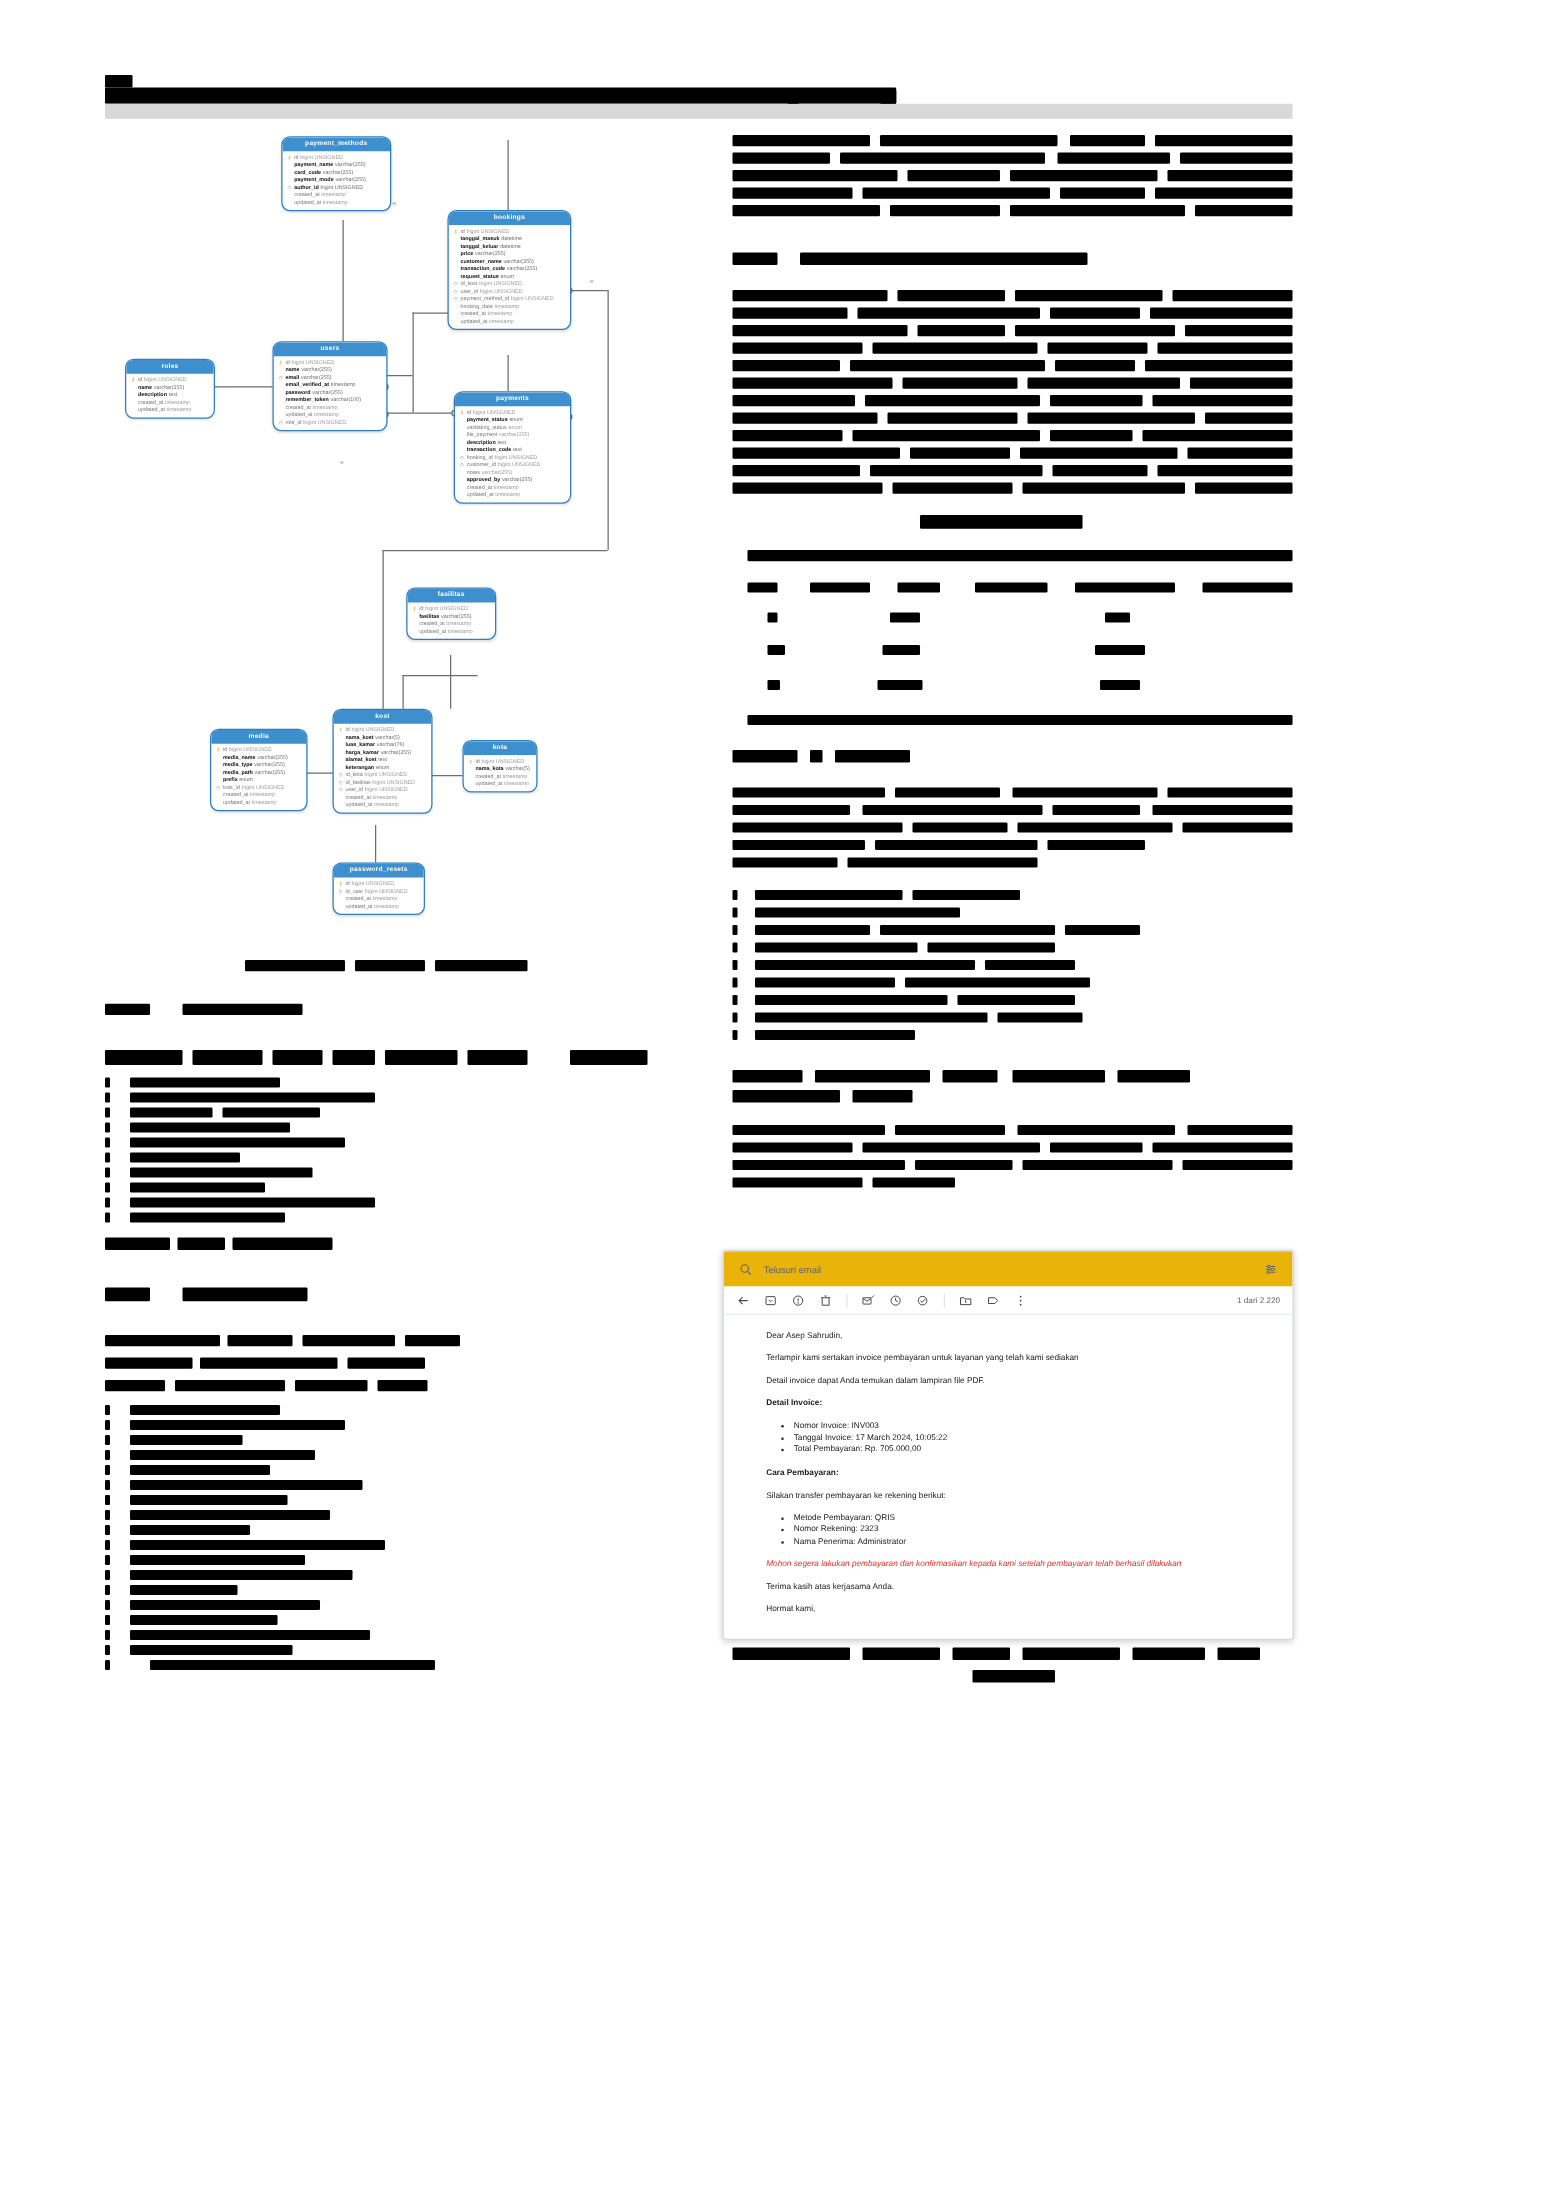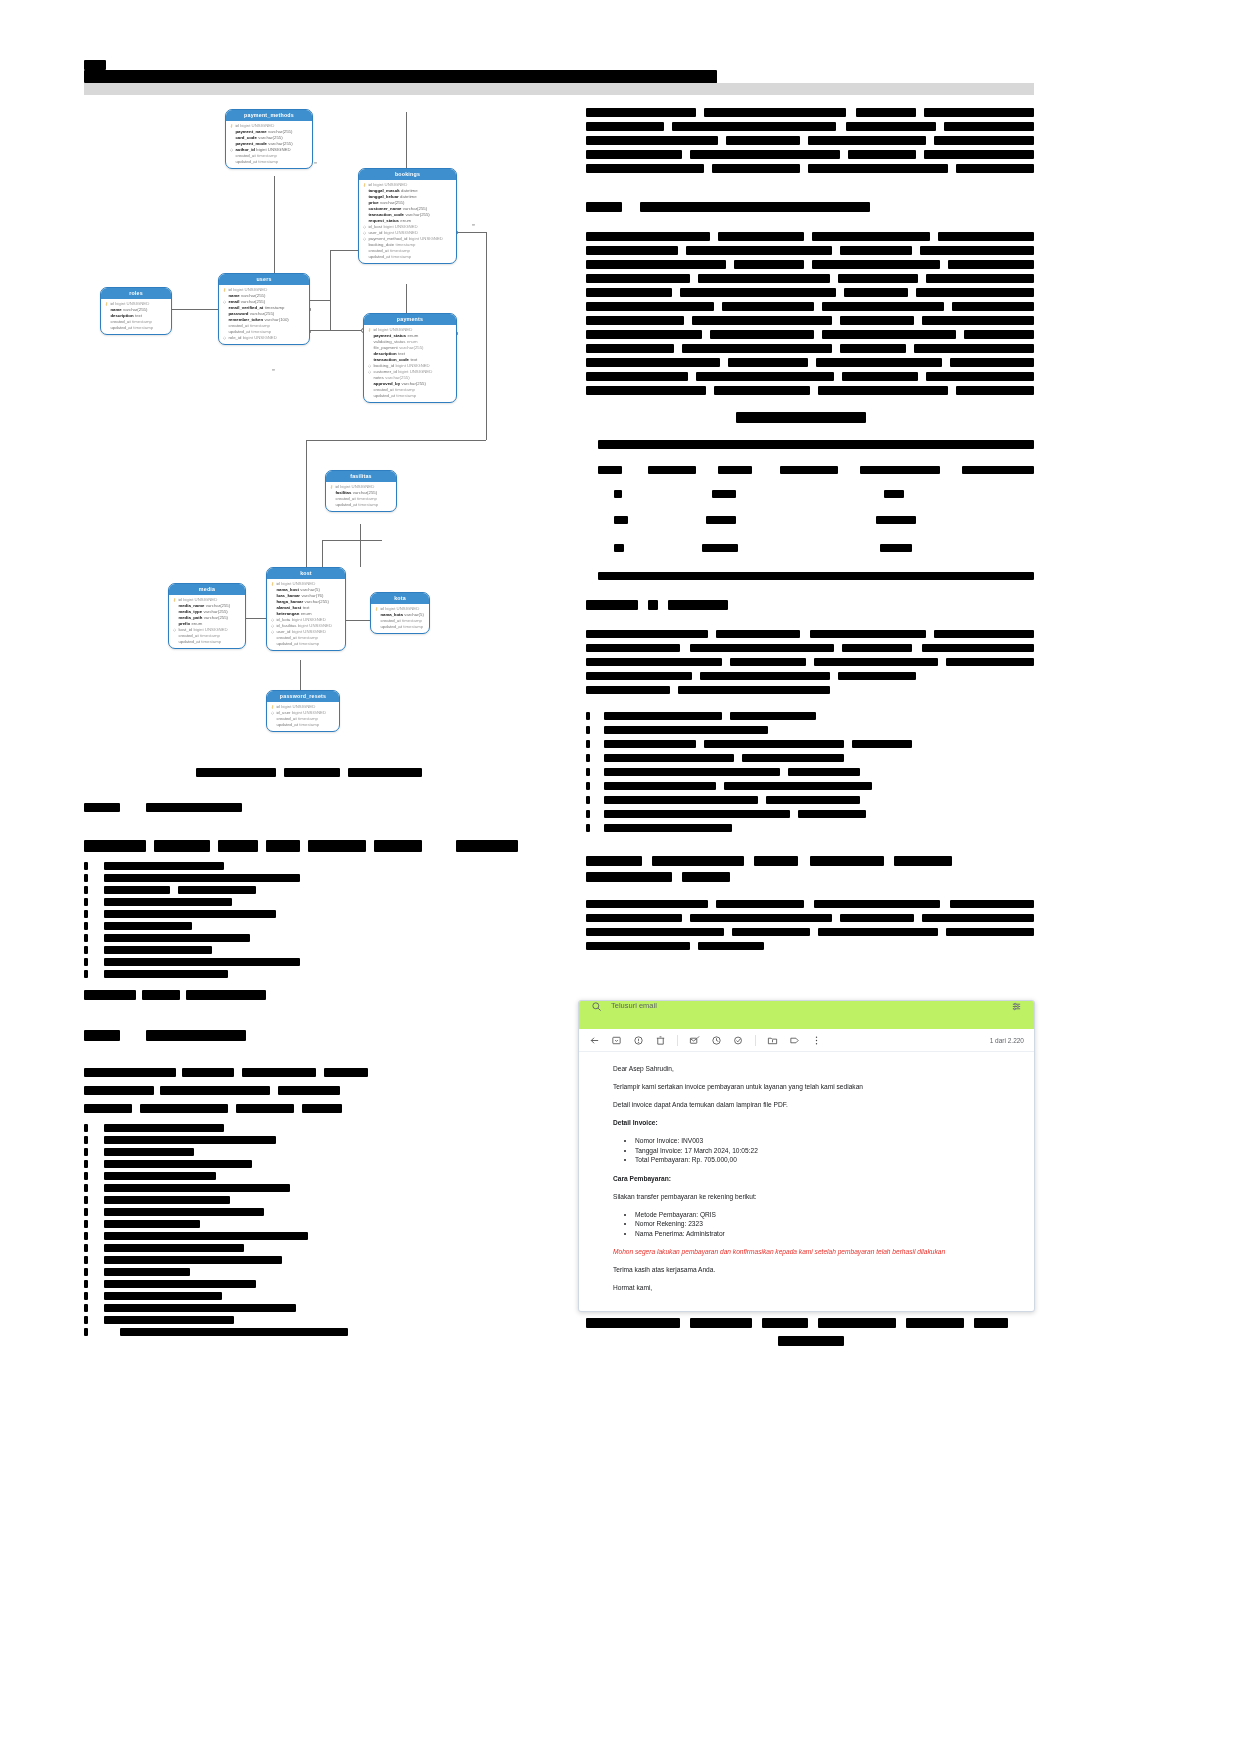--- a/index.html
+++ b/index.html
@@ -20,21 +20,21 @@
   .er-row .typ{color:#6b6b6b;font-weight:normal;}
   .er-row.dim .fld{font-weight:normal;color:#777;}
   .er-row.dim .typ{color:#9a9a9a;}
   .er-line{position:absolute;background:#6d6d6d;}
   .er-card{position:absolute;font-size:4px;color:#555;}
   .er-dot{position:absolute;width:3px;height:3px;border:.8px solid #6d6d6d;border-radius:50%;background:#fff;}
 
   
   #gmail{position:absolute;left:578px;top:1000px;width:455px;height:310px;background:#fff;
          border:1px solid #cfd8e3;border-radius:3px;box-shadow:0 1px 5px rgba(0,0,0,.18);overflow:hidden;}
-  #gm-search{height:28px;background:#bef264;display:flex;padding:0 12px;gap:9px;}
+  #gm-search{height:28px;background:#eab308;display:flex;align-items:center;padding:0 12px;gap:9px;}
   #gm-search .q{font-size:7.5px;color:#5f6368;}
   #gm-toolbar{height:22px;border-bottom:1px solid #eceff3;display:flex;align-items:center;padding:0 10px;gap:11px;position:relative;}
   #gm-toolbar .sep{width:1px;height:11px;background:#dfe2e6;}
   #gm-count{position:absolute;right:10px;font-size:6.5px;color:#5f6368;}
   #gm-body{padding:12px 22px 10px 34px;}
   #gm-body p{margin:0 0 9px 0;font-size:6.6px;line-height:9px;color:#202124;}
   #gm-body p.b{font-weight:bold;}
   #gm-body p.warn{color:#e8302a;font-style:italic;}
   #gm-body ul{margin:0 0 9px 0;padding-left:22px;}
   #gm-body li{font-size:6.6px;line-height:9.5px;color:#202124;}

